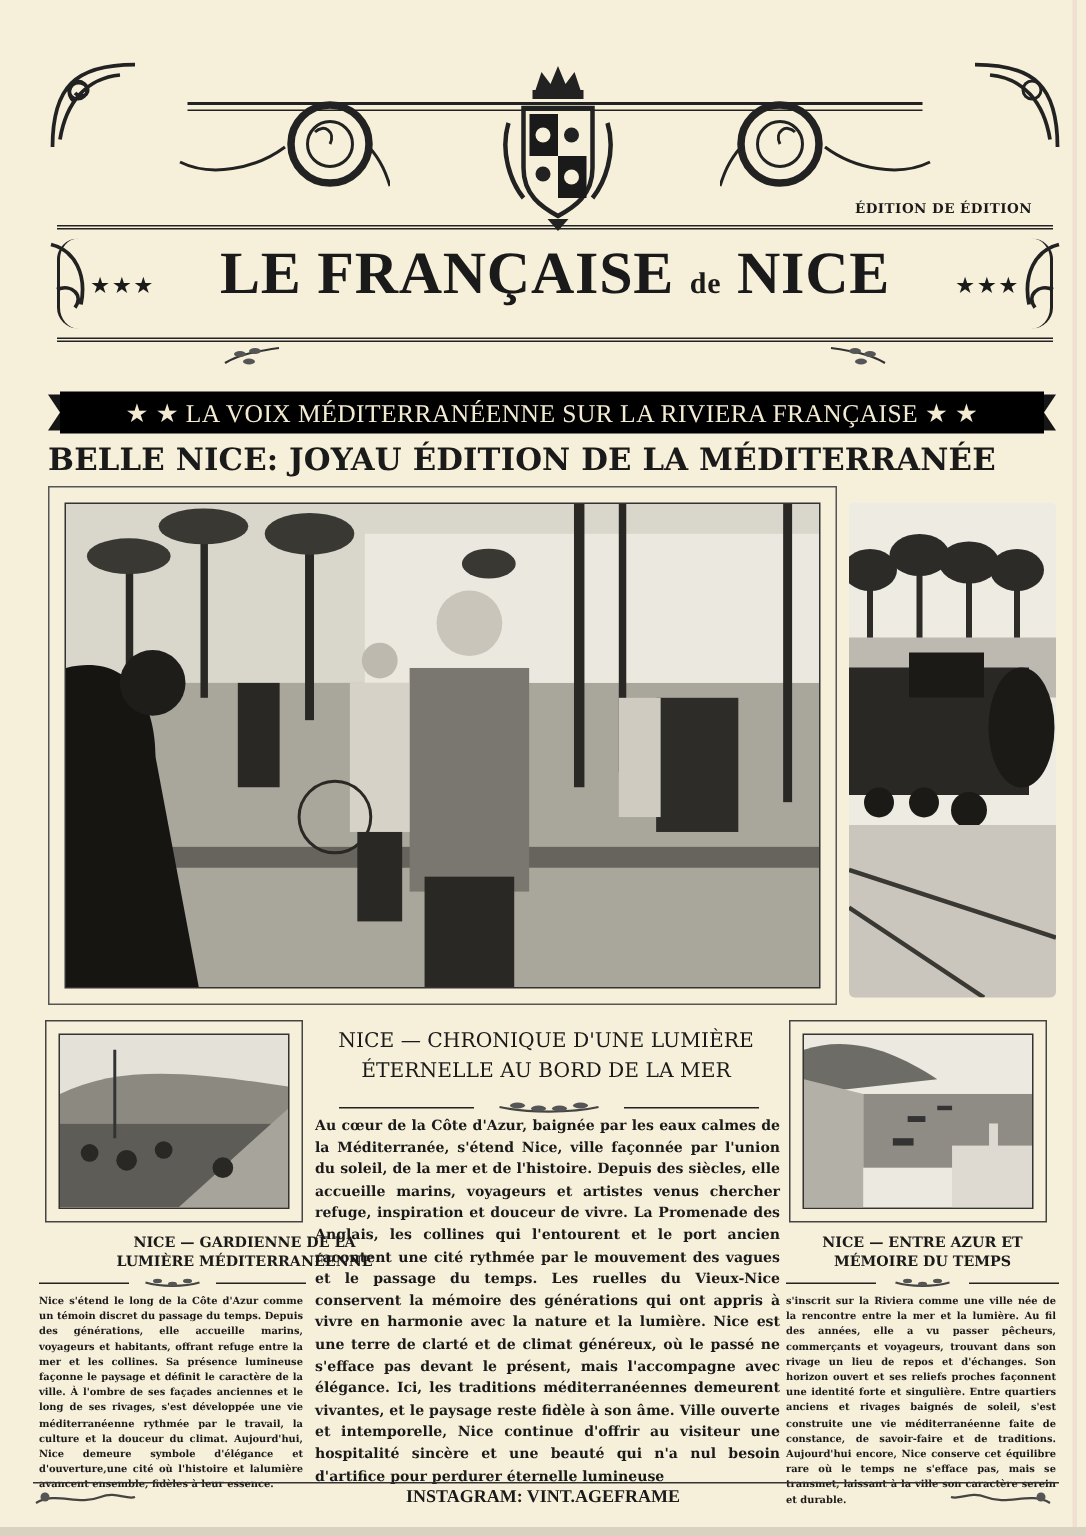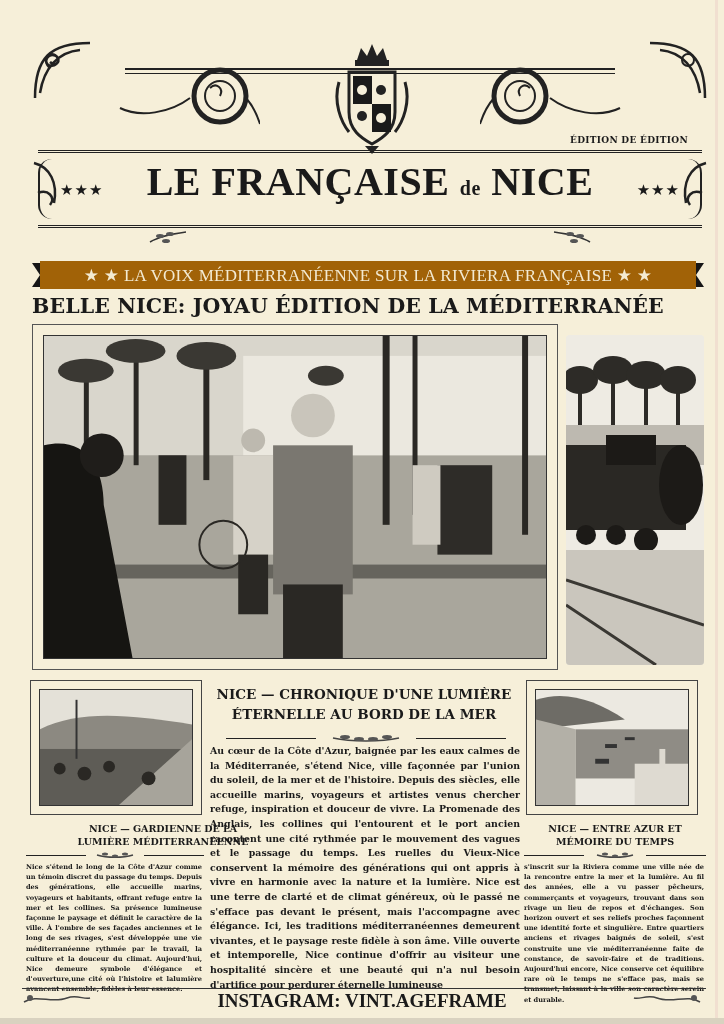--- a/index.html
+++ b/index.html
@@ -58,21 +58,21 @@
   .sprig { position: absolute; top: 190px; width: 40px; height: 18px; }
   .sprig-left { left: 118px; }
   .sprig-right { right: 118px; }
 
   
   .banner {
     position: absolute; left: 32px; top: 259px; width: 672px; height: 32px;
   }
   .banner-body {
     position: absolute; left: 8px; right: 8px; top: 2px; bottom: 2px;
-    background: #a16207; color: #f3ead2;
+    background: #000000; color: #f3ead2;
     display: flex; align-items: center; justify-content: center;
     font-family: "Liberation Serif", serif; font-size: 17px; letter-spacing: 0.3px;
   }
   .banner-tail-l, .banner-tail-r {
     position: absolute; top: 4px; width: 0; height: 0;
     border-top: 12px solid #161616; border-bottom: 12px solid #161616;
   }
   .banner-tail-l { left: 0; border-left: 8px solid transparent; }
   .banner-tail-r { right: 0; border-right: 8px solid transparent; }
   .headline {
@@ -126,36 +126,36 @@
 
   .side-body {
     position: absolute; font-size: 6.6px; line-height: 10.2px; font-weight: bold;
     text-align: justify; font-family: "DejaVu Serif", serif;
   }
   .side-body-left { left: 26px; top: 862px; width: 176px; }
   .side-body-right { left: 524px; top: 862px; width: 180px; }
 
   .center-title {
     position: absolute; left: 206px; top: 684px; width: 316px; text-align: center;
-    font-family: "DejaVu Serif", serif; font-weight: bold; font-size: 13.5px; line-height: 20px;
+    font-family: "DejaVu Serif", serif; font-weight: normal; font-size: 13.5px; line-height: 20px;
   }
   .center-rule { left: 226px; top: 732px; width: 280px; }
   .center-body {
     position: absolute; left: 210px; top: 744px; width: 310px;
     font-family: "DejaVu Serif", serif; font-weight: bold;
     font-size: 9.4px; line-height: 14.6px; text-align: justify;
   }
 
   .footer-line { position: absolute; left: 22px; right: 18px; top: 988px; height: 1px; background: #333; }
   .footer-orn { position: absolute; top: 992px; width: 70px; height: 14px; }
   .footer-orn-left { left: 22px; }
   .footer-orn-right { right: 22px; }
   .footer-text {
     position: absolute; left: 0; right: 0; top: 990px; text-align: center;
-    font-family: "Liberation Serif", serif; font-weight: bold; font-size: 19px;
+    font-family: "Liberation Serif", serif; font-weight: bold; font-size: 12px;
   }
   .page-shadow { position: absolute; right: 6px; top: 0; width: 3px; height: 1024px; background: #efd8cc; opacity: 0.7; }
   .bottom-shadow { position: absolute; left: 0; right: 0; bottom: 0; height: 6px; background: #d9d2c0; }
 </style>
 </head>
 <body>
 
 <div class="page">
 
   <div class="masthead">

